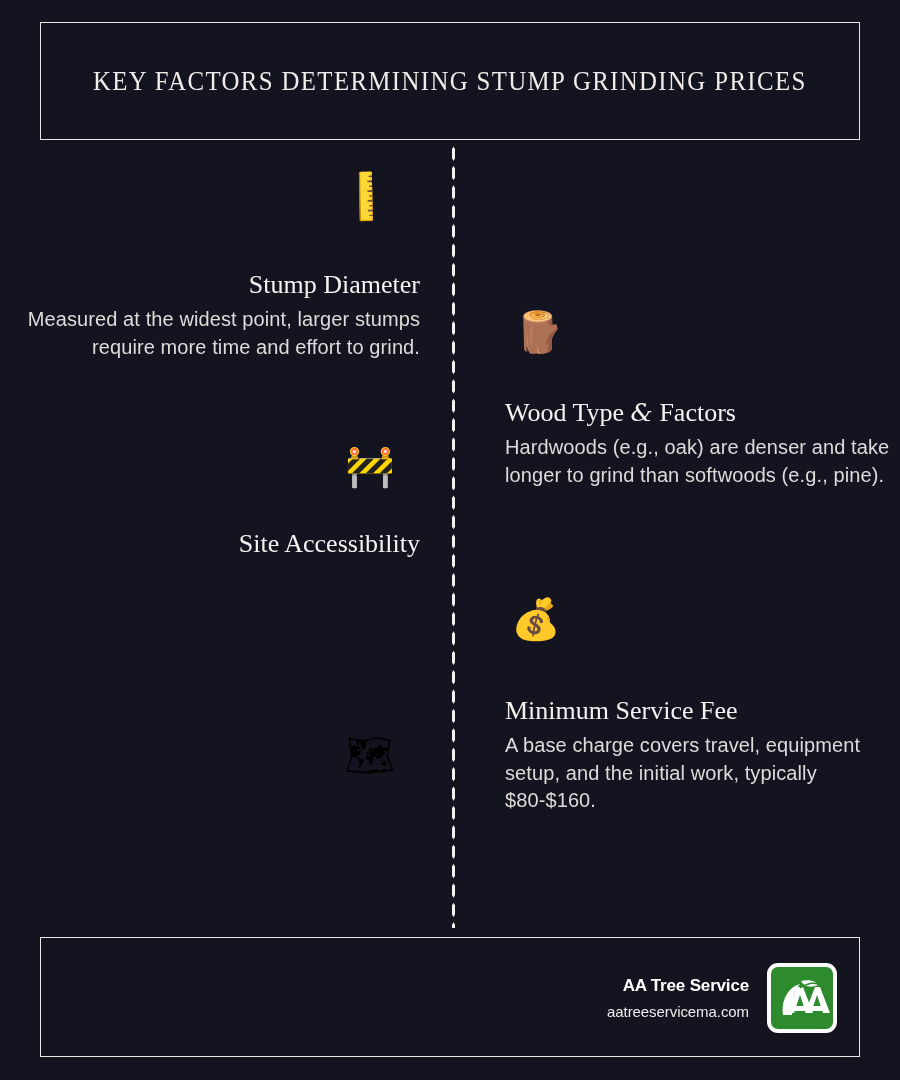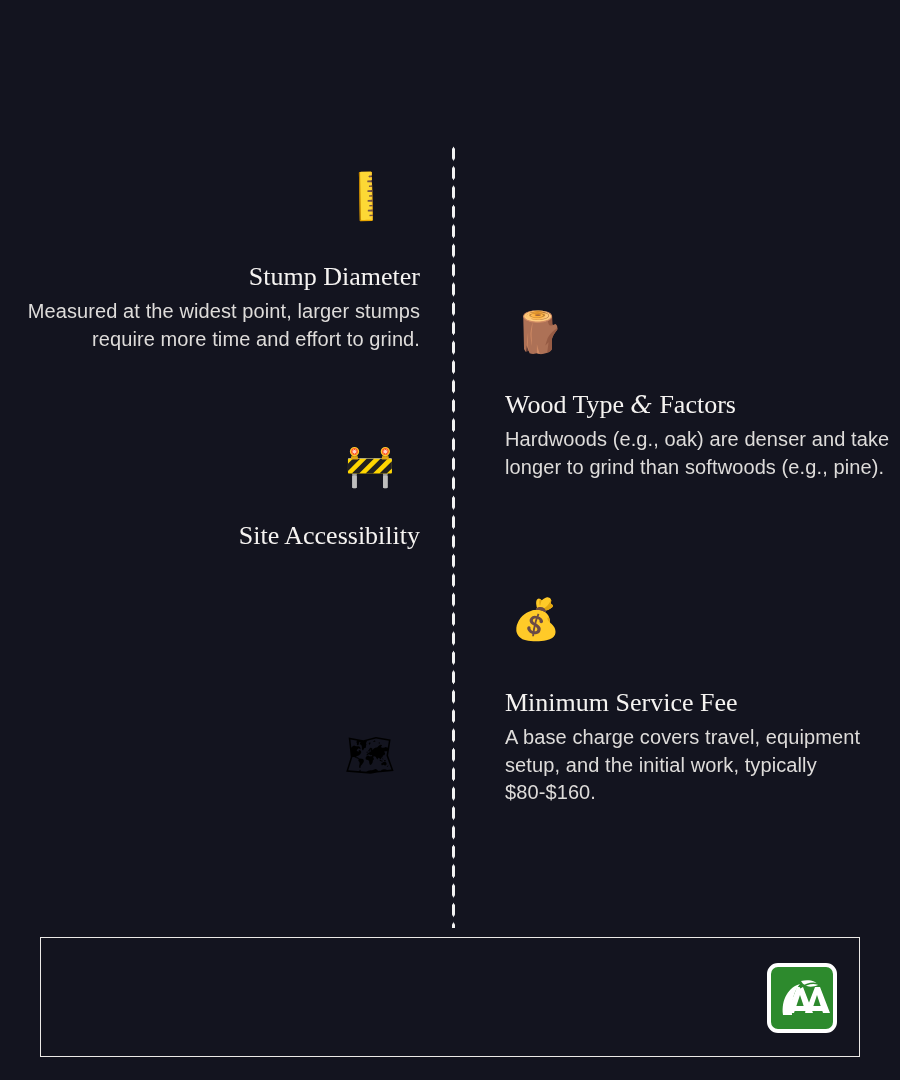--- a/index.html
+++ b/index.html
@@ -53,20 +53,21 @@
   .block { position:absolute; width:400px; }
   .block.left  { left:20px;  text-align:right; }
   .block.right { left:505px; text-align:left; }
 
   .block-title {
     font-family:"Liberation Serif", serif;
     font-size:26px;
     color:#f5f3f1;
     line-height:1.12;
     white-space:nowrap;
+    margin-top:8px;
   }
   .block-title .amp {
     font-style:italic;
     font-family:"DejaVu Serif", serif;
     font-size:25px;
   }
   .block-desc {
     margin-top:7px;
     font-size:20px;
     line-height:1.38;
@@ -125,20 +126,23 @@
     display:flex; align-items:center; justify-content:center;
     overflow:hidden;
   }
   .logo svg { display:block; }
 </style>
 </head>
 <body>
 
 <div id="infographic">
 
+  <div class="title-box">
+    <div class="title-text">KEY FACTORS DETERMINING STUMP GRINDING PRICES</div>
+  </div>
 
   <div class="spine"></div>
 
   <div class="row">
     <div class="icon ruler" style="left:340px; top:171px;">📏</div>
     <div class="connector" style="left:404px; top:192px; width:48px;"></div>
     <div class="block left" style="top:262px;">
       <div class="block-title">Stump Diameter</div>
       <div class="block-desc">Measured at the widest point, larger stumps require more time and effort to grind.</div>
     </div>
@@ -172,20 +176,24 @@
 
   <div class="row">
     <div class="icon" style="left:344px; top:729px;">🗺</div>
     <div class="connector" style="left:408px; top:754px; width:44px;"></div>
     <div class="block left" style="top:820px;">
     </div>
   </div>
 
   <div class="footer-box">
     <div class="footer-inner">
+      <div class="footer-text">
+        <div class="brand-name">AA Tree Service</div>
+        <div class="brand-url">aatreeservicema.com</div>
+      </div>
       <div class="logo">
         <svg width="58" height="46" viewBox="0 0 58 46" aria-hidden="true">
           <path d="M10 40 C8 24 16 12 27 9 C21 16 18 26 19 40 Z" fill="#ffffff"></path>
           <path d="M14 38 L24 12 L30 12 L40 38 L33 38 L27 20 L21 38 Z" fill="#ffffff"></path>
           <path d="M20 31 L33 31 L35 36 L18 36 Z" fill="#ffffff"></path>
           <path d="M32 38 L42 12 L47 12 L57 38 L50 38 L44 20 L38 38 Z" fill="#ffffff"></path>
           <path d="M37 31 L50 31 L52 36 L35 36 Z" fill="#ffffff"></path>
           <path d="M28 6 C36 4 43 6 45 10 C38 13 31 12 28 6 Z" fill="#ffffff"></path>
           <path d="M27 13 C33 9 39 7 45 9" stroke="#2d8a2d" stroke-width="1.4" fill="none"></path>
         </svg>

